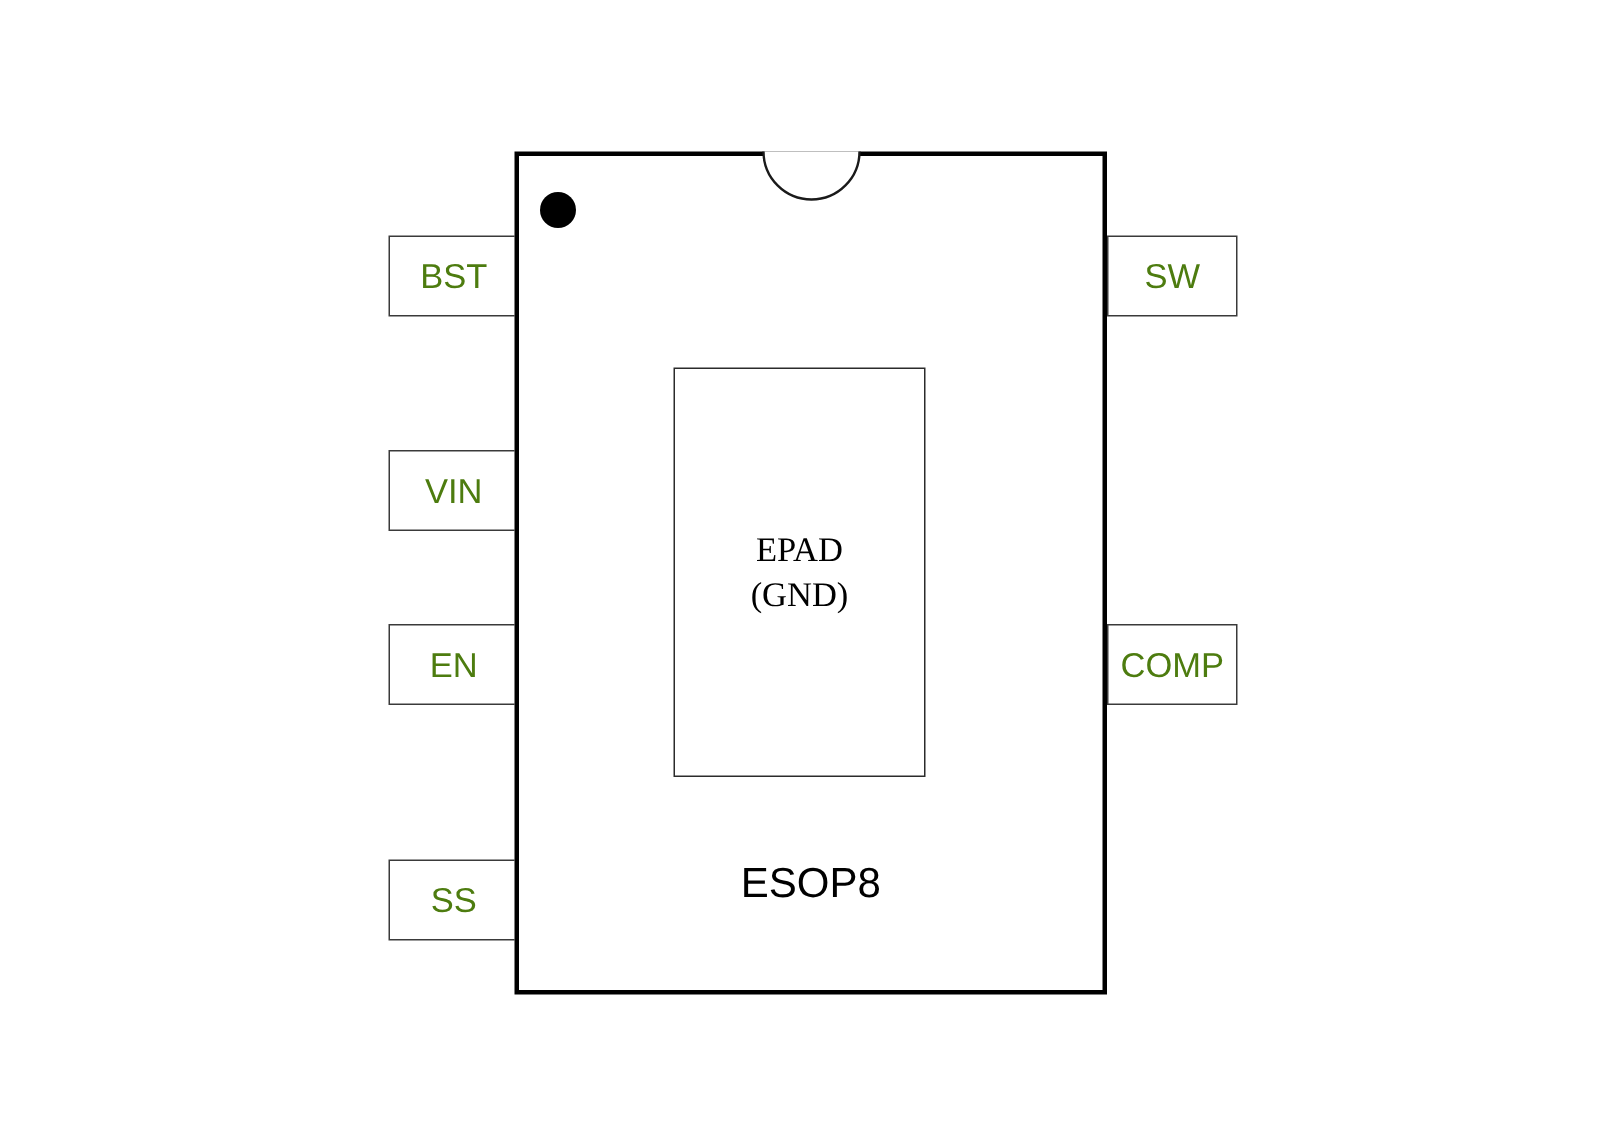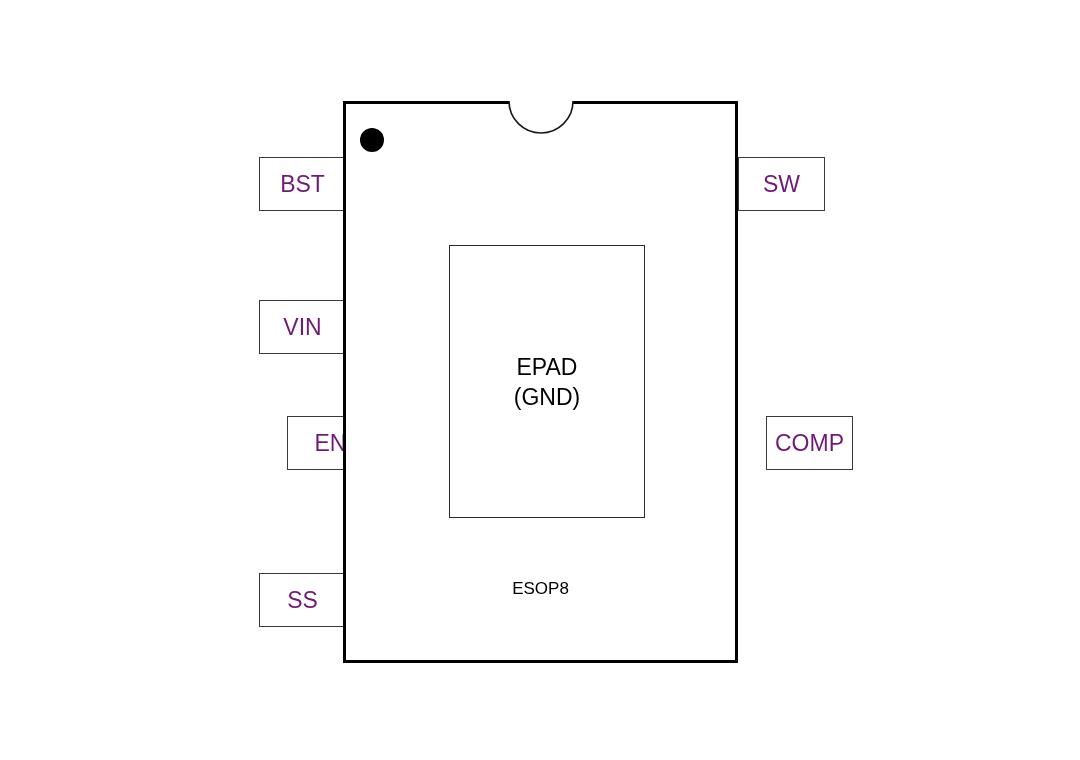--- a/index.html
+++ b/index.html
@@ -57,47 +57,48 @@
     border-radius: 50%;
     background: #000000;
     z-index: 6;
   }
 
   
   .epad {
     position: absolute;
     left: 449px;
     top: 245px;
-    width: 196px;
+    width: 168px;
     height: 273px;
     box-sizing: border-box;
     border: 1.5px solid #2b2b2b;
     background: #ffffff;
     z-index: 4;
     display: flex;
     align-items: center;
     justify-content: center;
+    font-family: Liberation Serif, serif;
   }
   .epad-label {
     text-align: center;
     font-size: 23px;
     line-height: 30px;
     color: #000000;
     white-space: pre;
     user-select: none;
   }
 
   
   .package-name {
     position: absolute;
     left: 343px;
     top: 576px;
     width: 395px;
     text-align: center;
-    font-size: 17px;
+    font-size: 28px;
     line-height: 26px;
     color: #000000;
     z-index: 5;
     user-select: none;
   }
 
   
   .pin {
     position: absolute;
     width: 87px;
@@ -106,31 +107,31 @@
     border: 1.5px solid #3a3a3a;
     background: #ffffff;
     z-index: 2;
     display: flex;
     align-items: center;
     justify-content: center;
   }
   .pin-label {
     font-size: 23px;
     line-height: 26px;
-    color: #701a75;
+    color: #4d7c0f;
     white-space: nowrap;
     user-select: none;
   }
   .pin.left  { left: 259px; }
   .pin.right { left: 738px; }
 
   
   .row-1 { top: 157px; }
   .row-2 { top: 300px; }
-  .row-3 { top: 416px; margin-left: 28px; }
+  .row-3 { top: 416px; }
   .row-4 { top: 545px; margin-top: 28px; }
 </style>
 </head>
 <body>
 
 <div id="stage">
 
   <div class="package-body"></div>
 
   <div class="notch">

